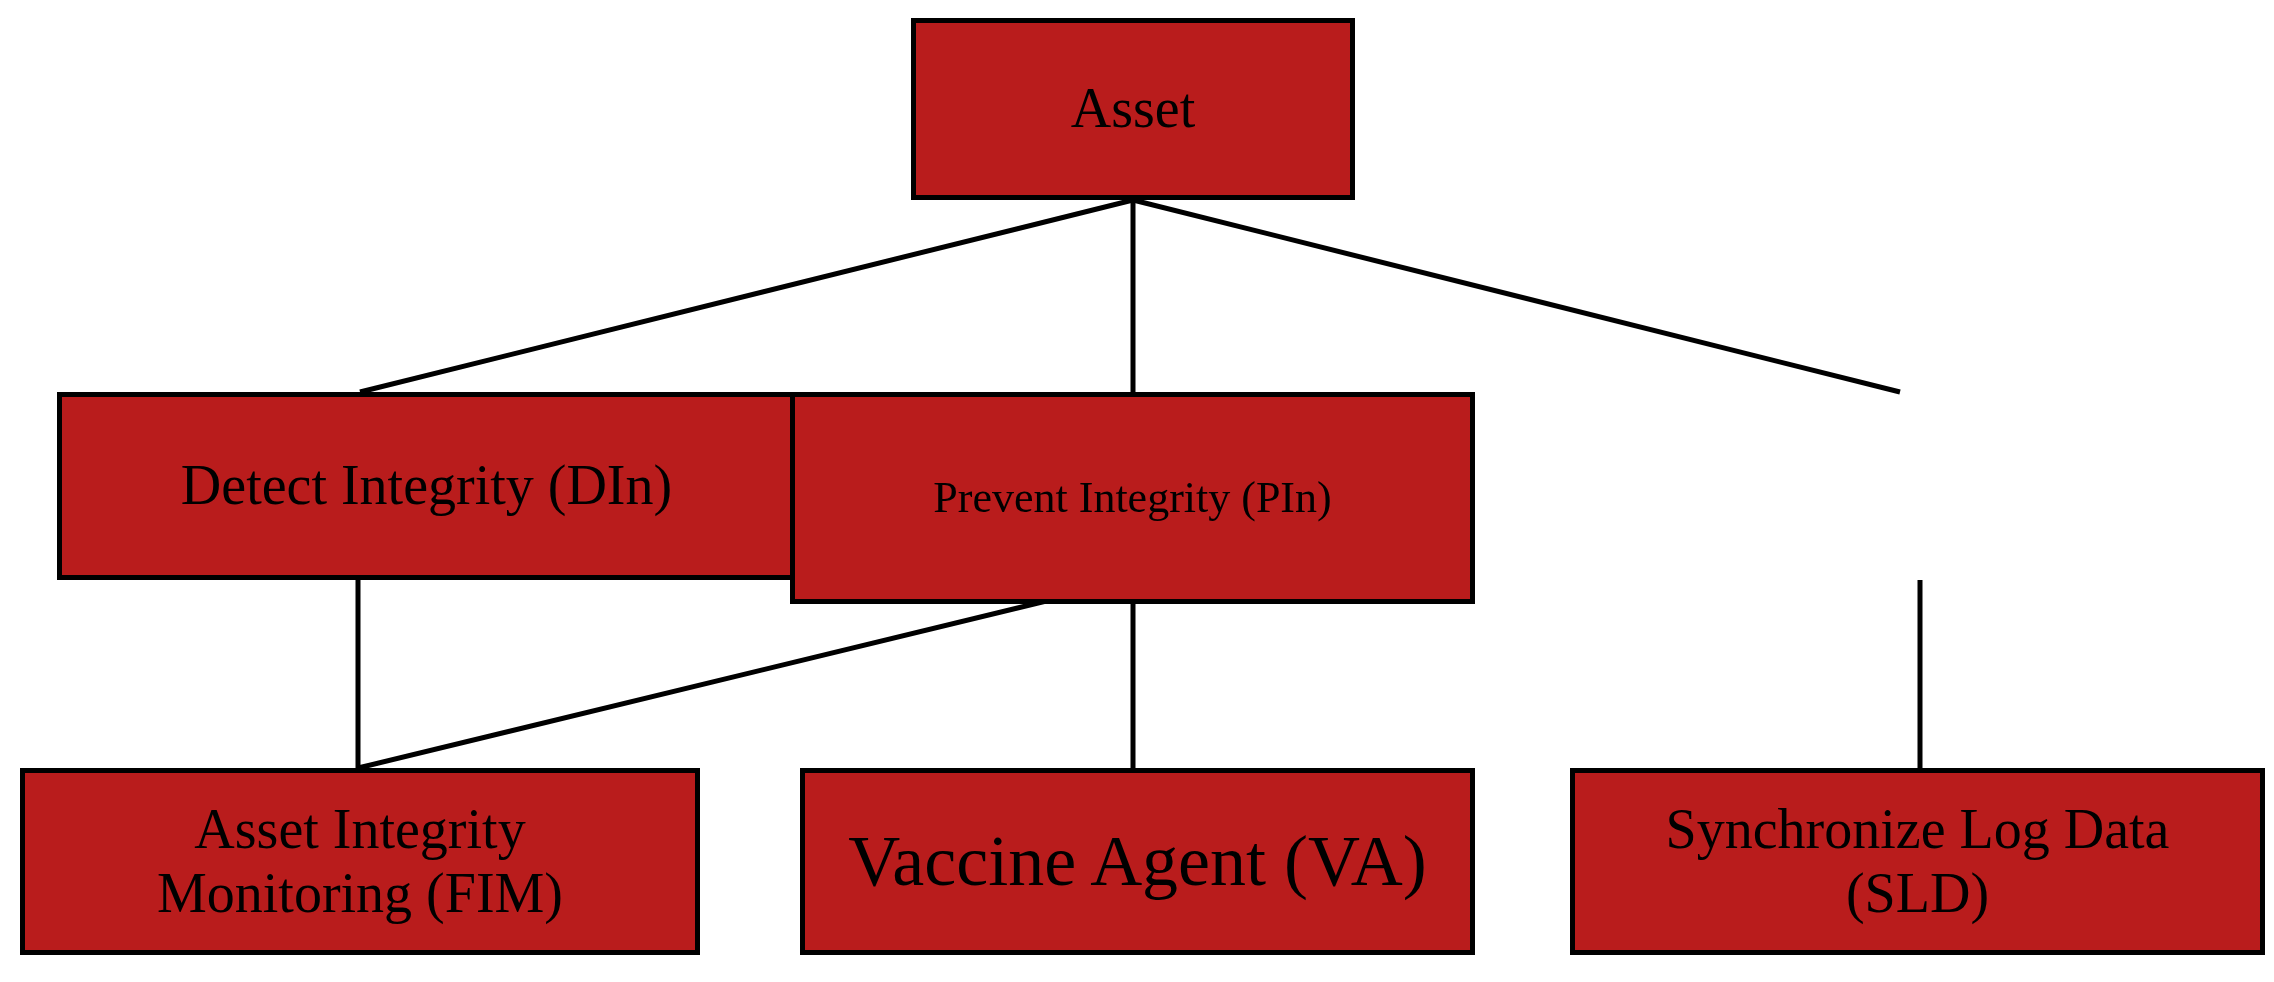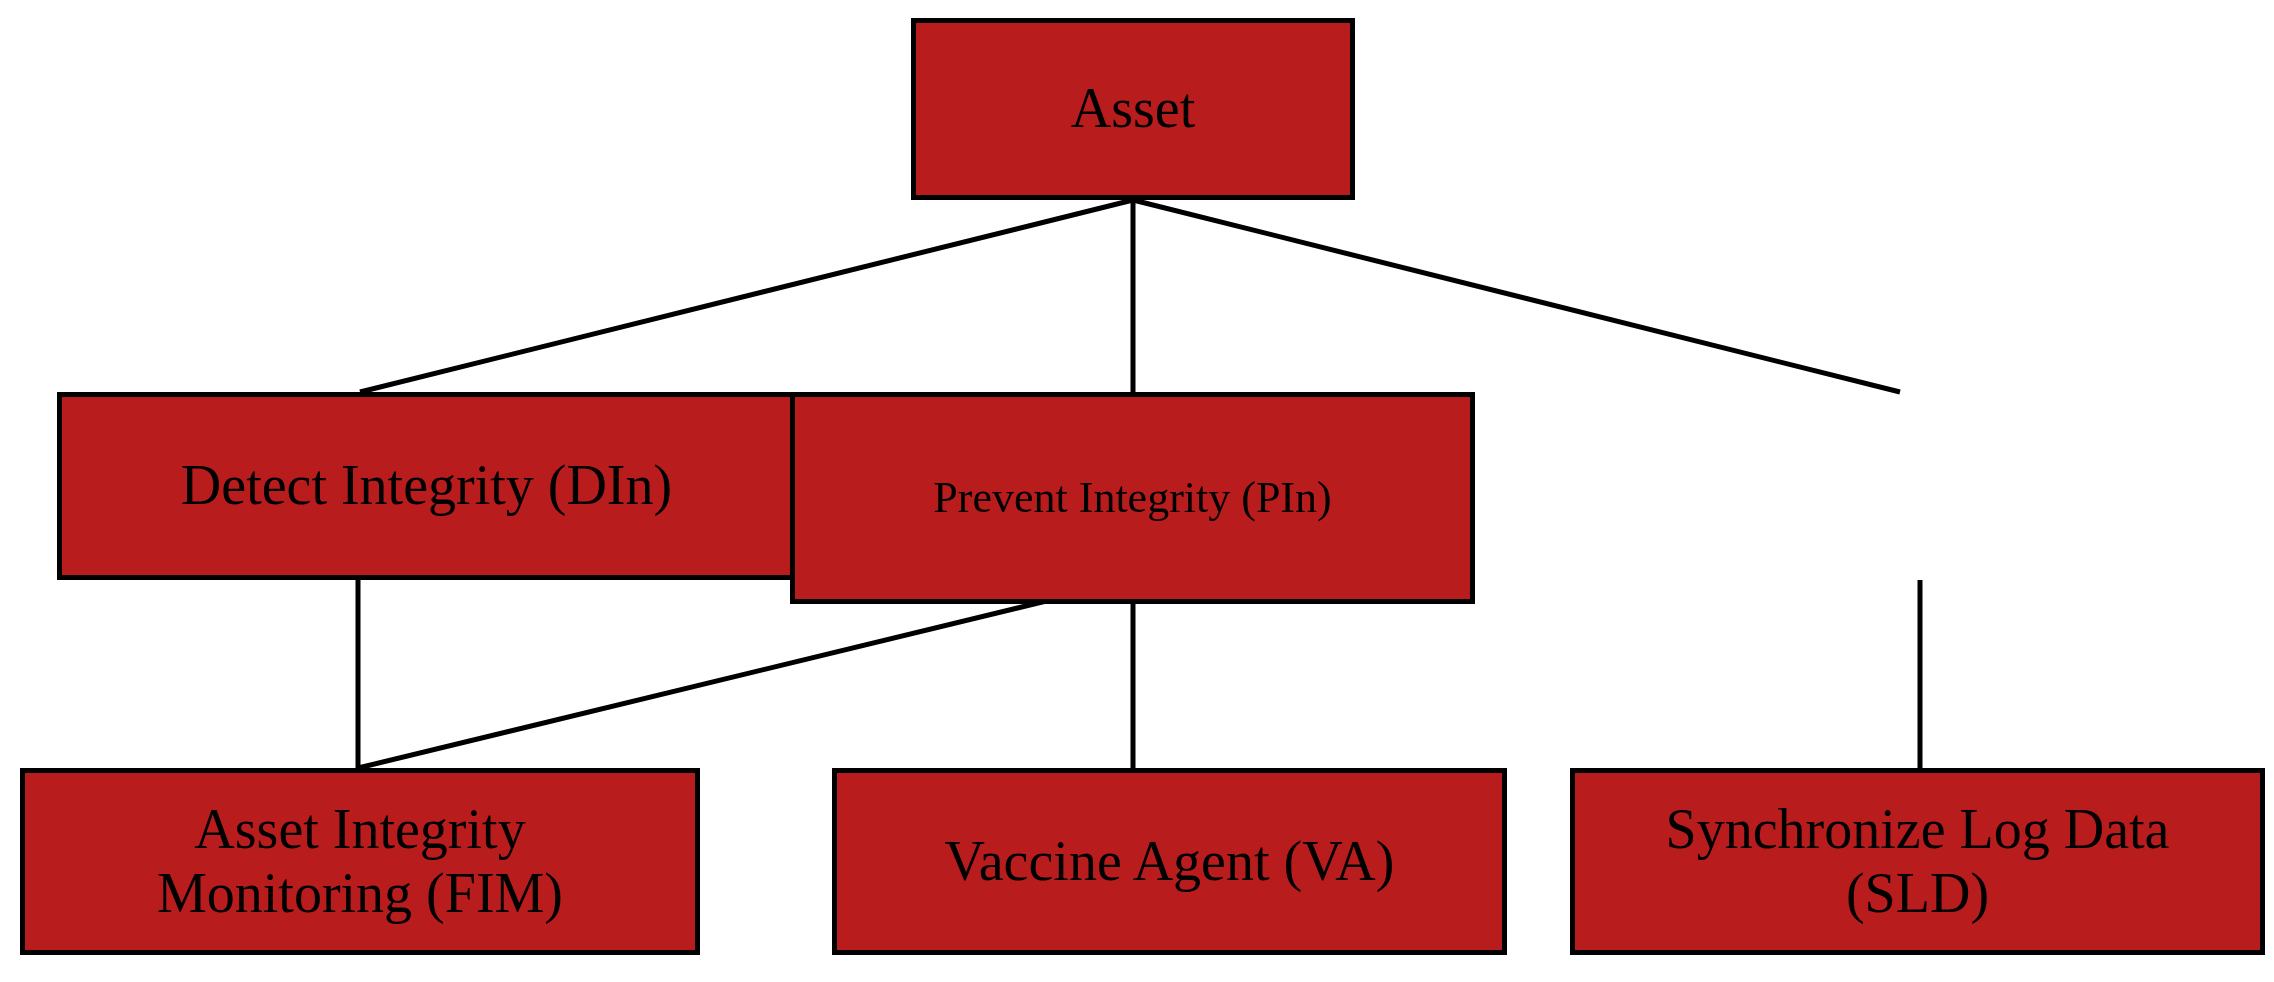--- a/index.html
+++ b/index.html
@@ -83,22 +83,21 @@
     top: 768px;
     width: 680px;
     height: 187px;
     font-size: 56px;
   }
   #node-vaccine-agent {
     left: 800px;
     top: 768px;
     width: 675px;
     height: 187px;
-    font-size: 56px;
-    margin-left: 32px;
+    font-size: 72px;
   }
   #node-synchronize-log-data {
     left: 1570px;
     top: 768px;
     width: 695px;
     height: 187px;
     font-size: 56px;
   }
 </style>
 </head>

